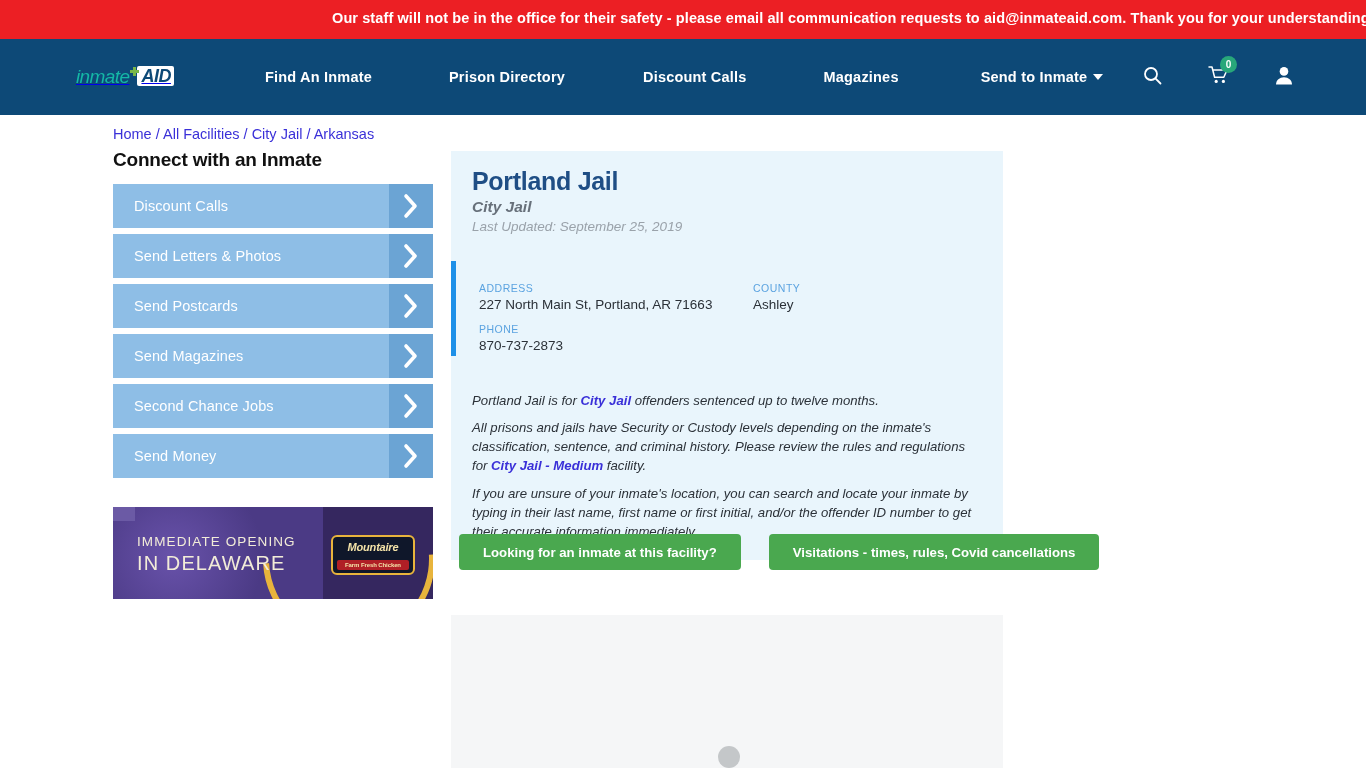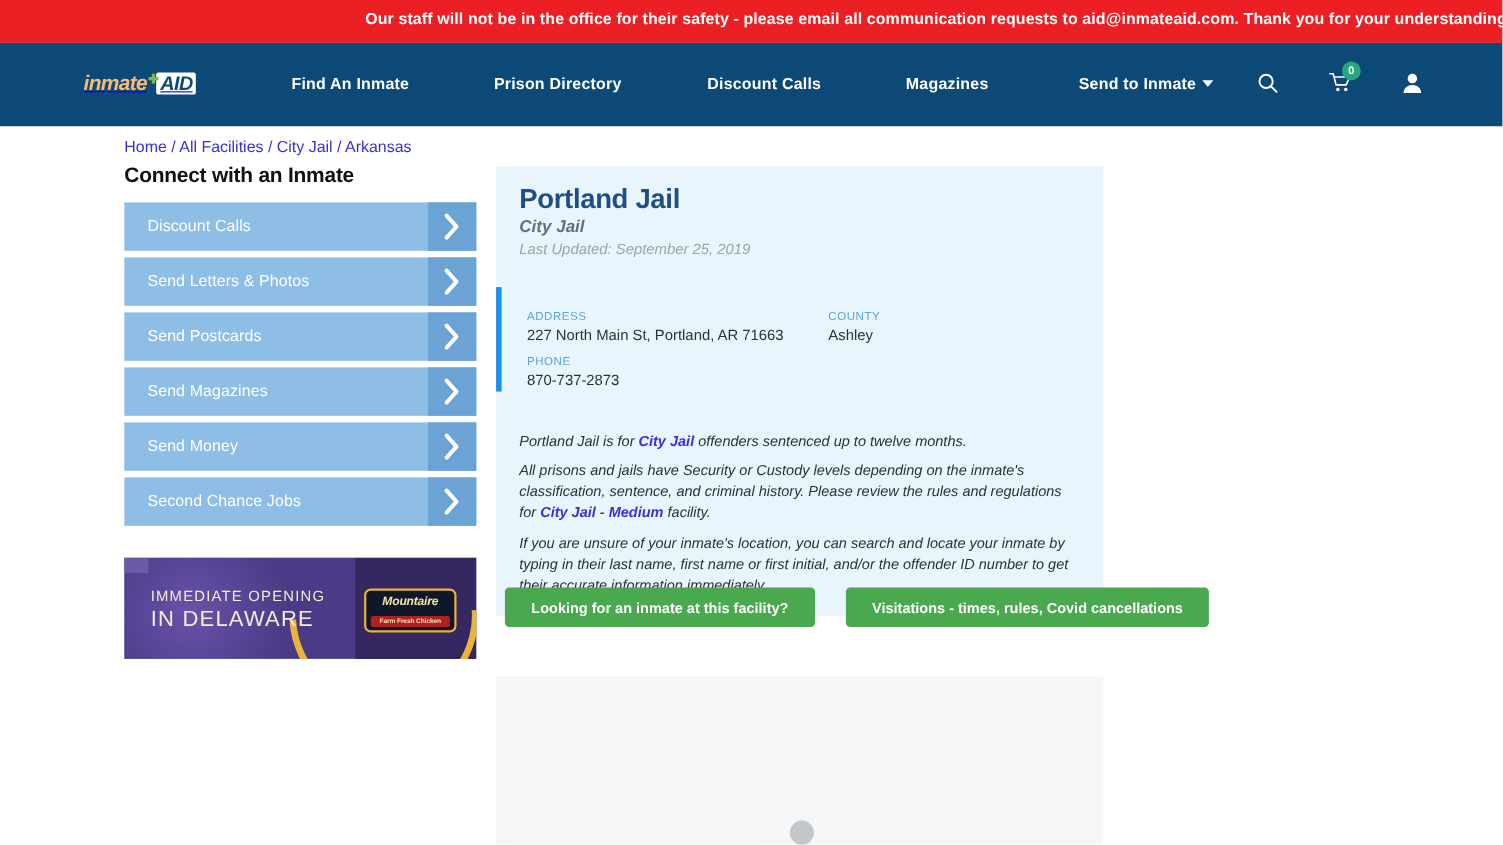--- a/index.html
+++ b/index.html
@@ -48,23 +48,23 @@
   }
   .logo {
     position: absolute;
     left: 76px;
     top: 26px;
     display: flex;
     align-items: center;
     height: 22px;
   }
   .logo .logo-inmate {
-    color: #fdba74;
+    color: #14b8a6;
     font-size: 19px;
-    font-weight: bold;
+    font-weight: normal;
     font-style: italic;
     letter-spacing: -0.6px;
     line-height: 1;
   }
   .logo .logo-plus {
     position: relative;
     width: 9px;
     height: 12px;
     margin-left: 1px;
     margin-top: -6px;
@@ -512,30 +512,30 @@
     <div class="side-btn">
       <span class="side-label">Send Magazines</span>
       <span class="side-arrow">
         <svg width="16" height="26" viewBox="0 0 16 26" fill="none" stroke="#ffffff" stroke-width="3.6" stroke-linecap="round" stroke-linejoin="round">
             <polyline points="3,3 12,13 3,23"></polyline>
           </svg>
       </span>
     </div>
 
     <div class="side-btn">
-      <span class="side-label">Send Money</span>
+      <span class="side-label">Second Chance Jobs</span>
       <span class="side-arrow">
         <svg width="16" height="26" viewBox="0 0 16 26" fill="none" stroke="#ffffff" stroke-width="3.6" stroke-linecap="round" stroke-linejoin="round">
             <polyline points="3,3 12,13 3,23"></polyline>
           </svg>
       </span>
     </div>
 
     <div class="side-btn">
-      <span class="side-label">Second Chance Jobs</span>
+      <span class="side-label">Send Money</span>
       <span class="side-arrow">
         <svg width="16" height="26" viewBox="0 0 16 26" fill="none" stroke="#ffffff" stroke-width="3.6" stroke-linecap="round" stroke-linejoin="round">
             <polyline points="3,3 12,13 3,23"></polyline>
           </svg>
       </span>
     </div>
   </div>
 
   <a class="ad-banner" href="#">
     <span class="ad-glow"></span>

